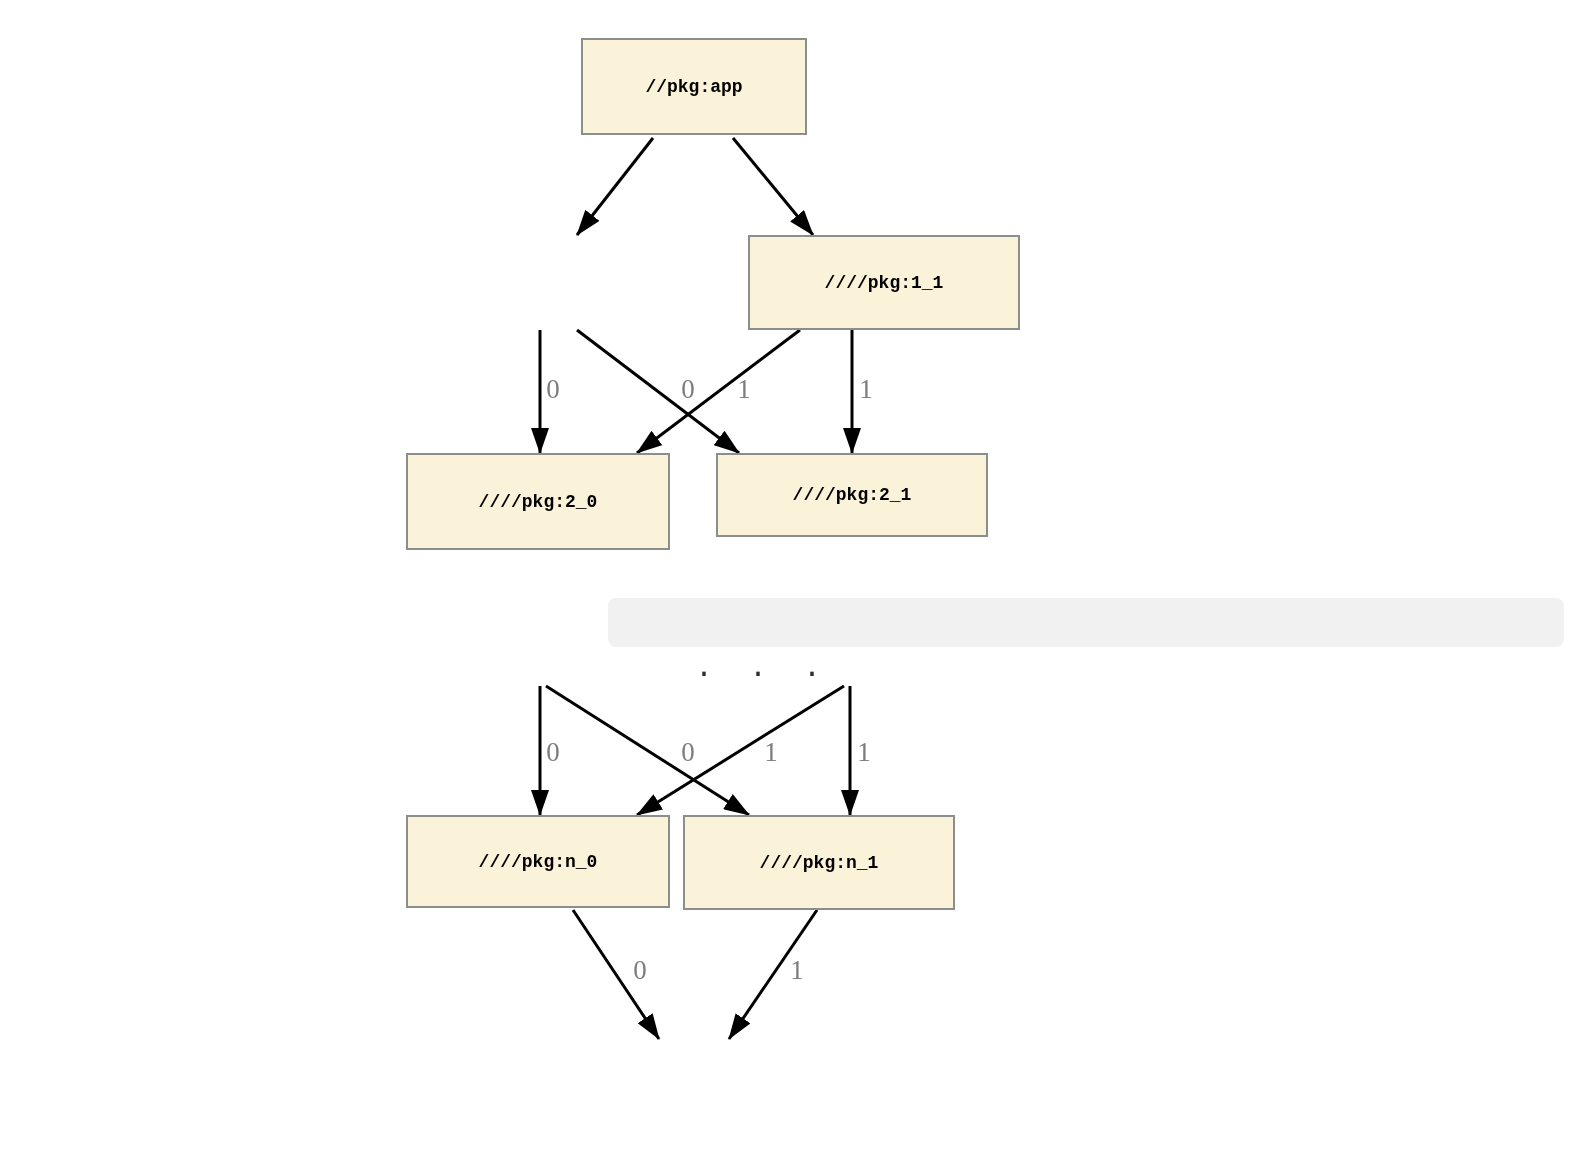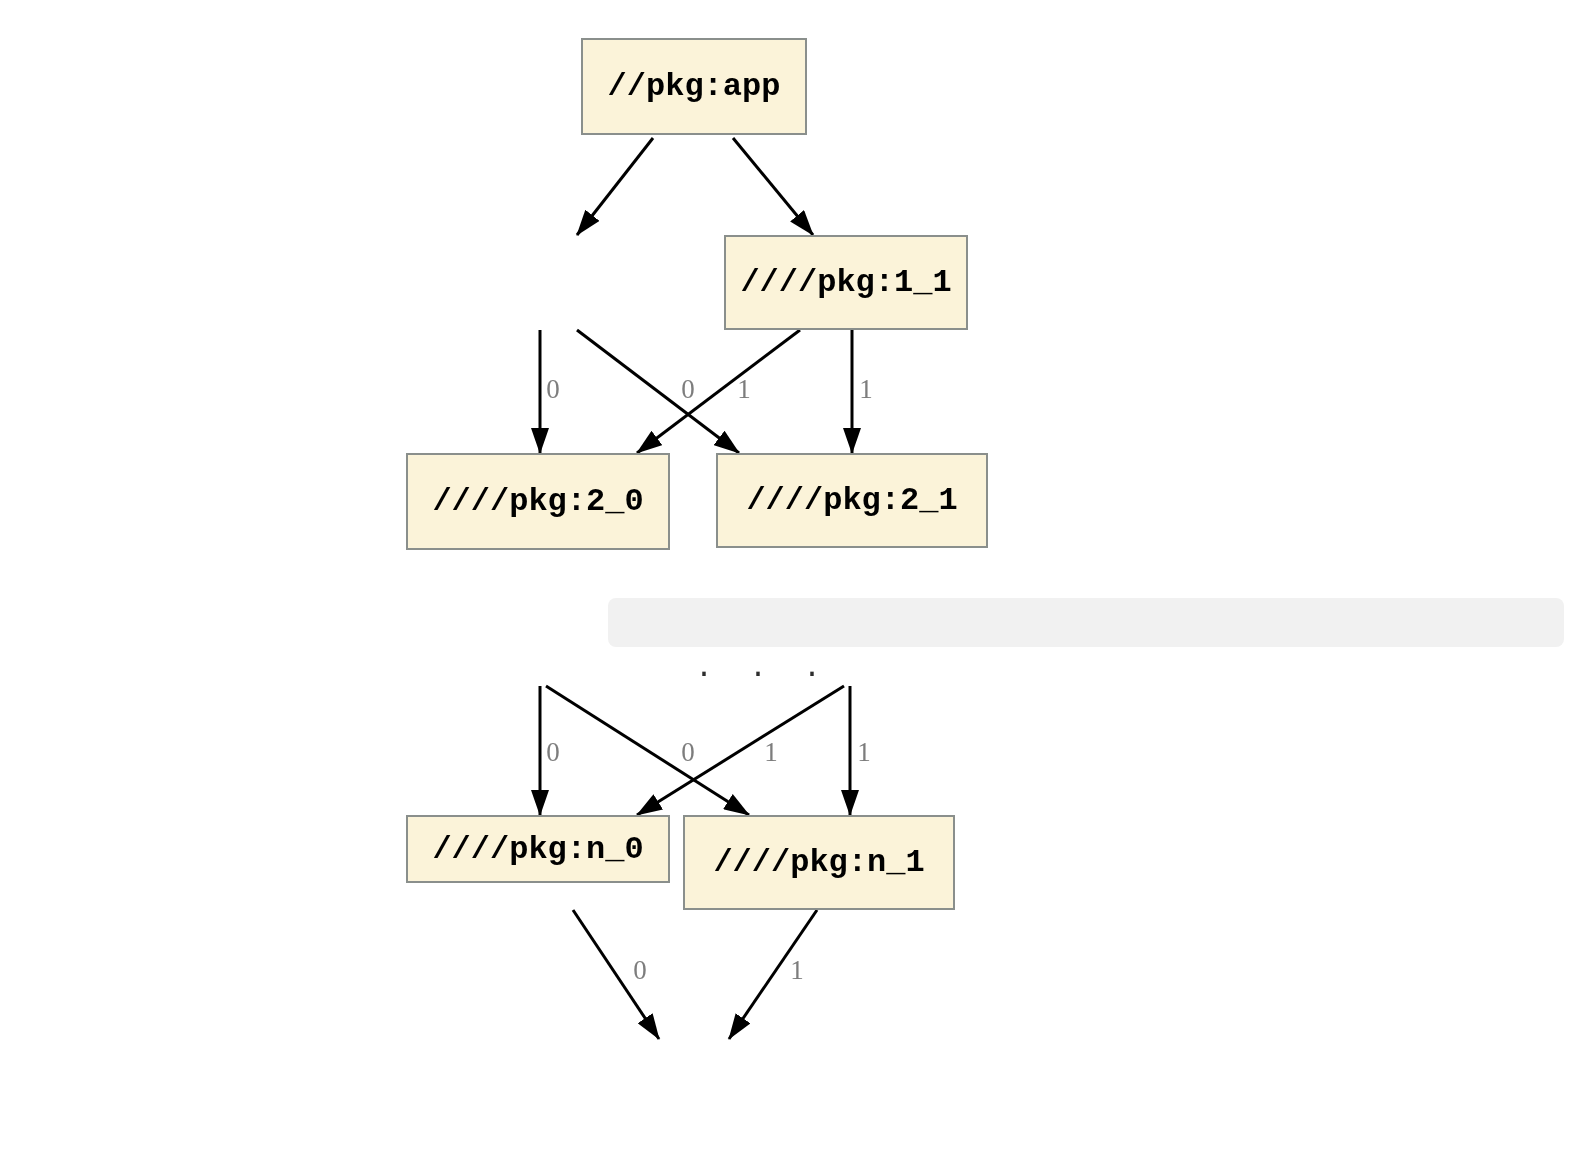--- a/index.html
+++ b/index.html
@@ -13,21 +13,21 @@
   .edges{position:absolute;left:0;top:0;width:1592px;height:1162px;}
   .edge{stroke:var(--edge-color,#000);stroke-width:3;fill:none;}
   .node{
     position:absolute;
     box-sizing:border-box;
     background:var(--node-fill,#FBF3D9);
     border:2.5px solid var(--node-border,#8A8F8C);
     display:flex;align-items:center;justify-content:center;
     font-family:"Liberation Mono","DejaVu Sans Mono",monospace;
     font-weight:bold;
-    font-size:32px;
+    font-size:18px;
     color:#000;
     white-space:pre;
   }
   .elabel{
     position:absolute;
     transform:translate(-50%,-50%);
     font-family:"Liberation Serif","DejaVu Serif",serif;
     font-size:27px;
     color:var(--edge-label,#7D7D7D);
     line-height:1;
@@ -70,26 +70,26 @@
     <line class="edge" x1="546" y1="686" x2="749" y2="815" marker-end="url(#arrow)"></line>
     <line class="edge" x1="850" y1="686" x2="850" y2="815" marker-end="url(#arrow)"></line>
     <line class="edge" x1="844" y1="686" x2="637" y2="815" marker-end="url(#arrow)"></line>
 
     <line class="edge" x1="573" y1="910" x2="659" y2="1039" marker-end="url(#arrow)"></line>
     <line class="edge" x1="817" y1="910" x2="729" y2="1039" marker-end="url(#arrow)"></line>
   </svg>
 
   <div class="node" style="left:581px;top:38px;width:226px;height:97px">//pkg:app</div>
 
-  <div class="node" style="left:724px;top:235px;width:244px;height:95px">////pkg:1_1</div>
+  <div class="node" style="left:748px;top:235px;width:272px;height:95px">////pkg:1_1</div>
 
   <div class="node" style="left:406px;top:453px;width:264px;height:97px">////pkg:2_0</div>
-  <div class="node" style="left:716px;top:453px;width:272px;height:95px">////pkg:2_1</div>
+  <div class="node" style="left:716px;top:453px;width:272px;height:84px">////pkg:2_1</div>
 
-  <div class="node" style="left:406px;top:815px;width:264px;height:68px">////pkg:n_0</div>
+  <div class="node" style="left:406px;top:815px;width:264px;height:93px">////pkg:n_0</div>
   <div class="node" style="left:683px;top:815px;width:272px;height:95px">////pkg:n_1</div>
 
 
   <div class="band">
     <span>.  .  .</span>
   </div>
 
   <div class="elabel" style="left:553px;top:389px">0</div>
   <div class="elabel" style="left:688px;top:389px">0</div>
   <div class="elabel" style="left:744px;top:389px">1</div>

